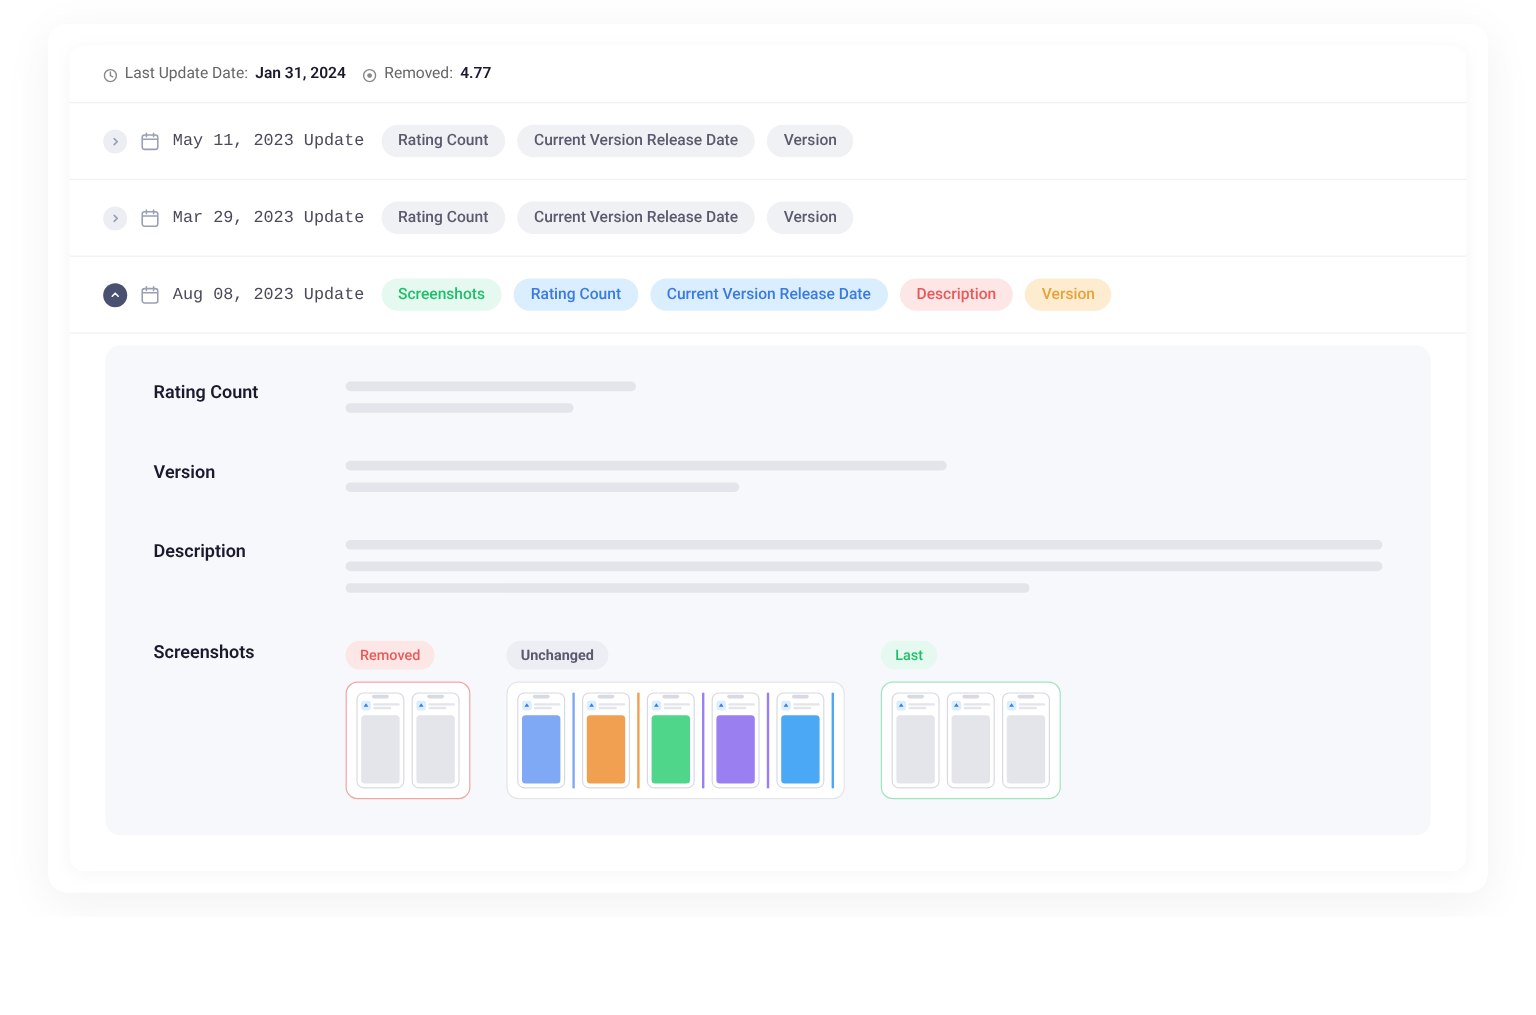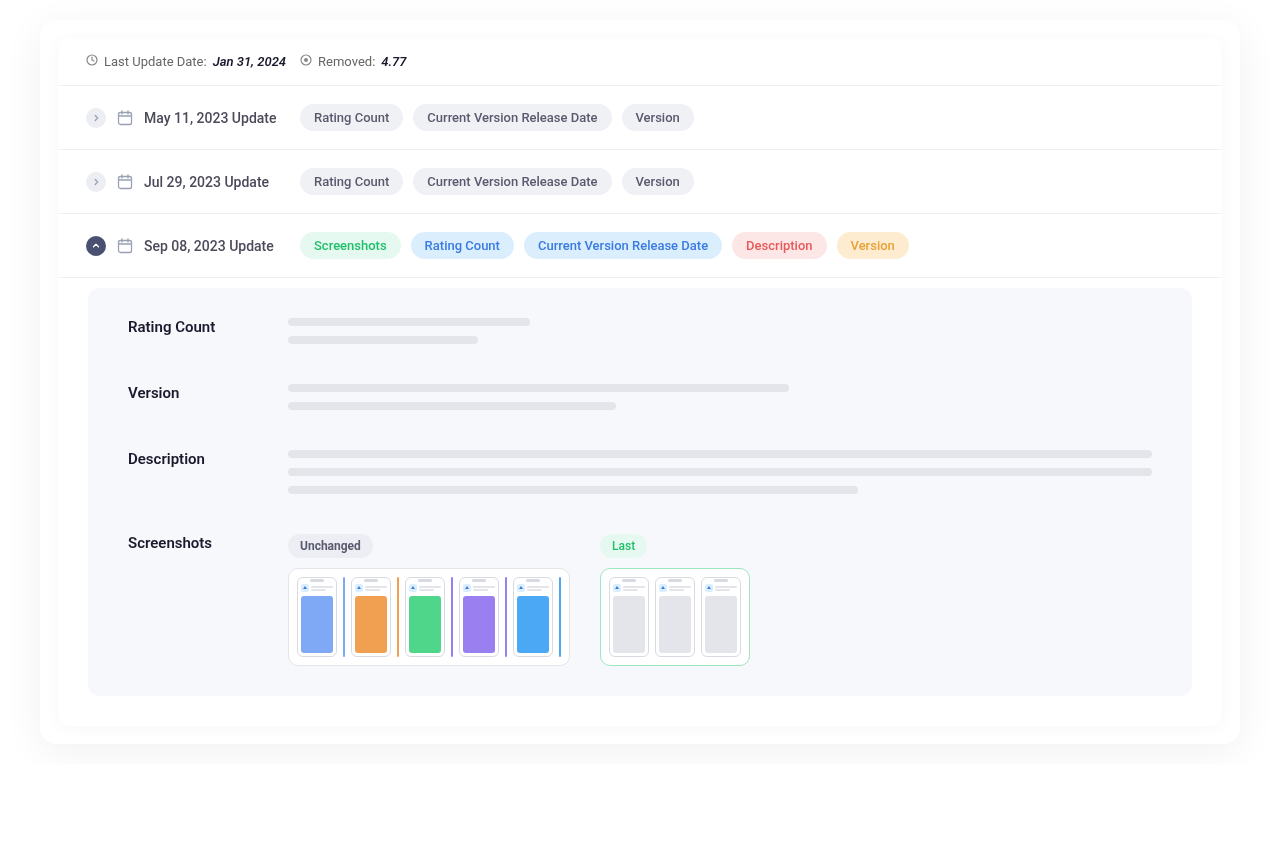--- a/index.html
+++ b/index.html
@@ -1,30 +1,30 @@
 <!DOCTYPE html>
 <html><head>
 <meta charset="utf-8">
 <style>
 * { box-sizing: border-box; margin: 0; padding: 0; }
 body { font-family: -apple-system, BlinkMacSystemFont, 'Segoe UI', Roboto, sans-serif; background: #fff; padding: 20px; color: #1a1a2e; }
 .outer-card { background: #fff; border-radius: 16px; box-shadow: 0 8px 40px rgba(0,0,0,0.06); padding: 18px; max-width: 1200px; margin: 0 auto; }
 .inner-card { background: #fff; border-radius: 12px; box-shadow: 0 2px 16px rgba(0,0,0,0.04); overflow: hidden; }
 .header-bar { display: flex; align-items: center; gap: 14px; padding: 16px 28px; border-bottom: 1px solid #f0f0f4; font-size: 13px; color: #666; }
-.meta-item { display: flex; align-items: flex-start; gap: 6px; }
+.meta-item { display: flex; align-items: flex-end; gap: 6px; }
 .meta-icon { width: 12px; height: 12px; color: #888; display: inline-flex; align-items: center; justify-content: center; }
 .meta-label { color: #666; }
-.meta-value { color: #1a1a2e; font-weight: 600; font-style: italic; }
+.meta-value { color: #1a1a2e; font-weight: 600; }
 .update-row { display: flex; align-items: center; gap: 14px; padding: 18px 28px; border-bottom: 1px solid #f0f0f4; }
 .update-row:last-of-type { border-bottom: none; }
 .chevron-btn { width: 20px; height: 20px; border-radius: 50%; display: flex; align-items: center; justify-content: center; cursor: pointer; flex-shrink: 0; }
 .chevron-collapsed { background: #eceef4; color: #9aa0b4; }
 .chevron-expanded { background: #4a5070; color: #fff; }
 .calendar-icon { width: 18px; height: 18px; color: #9aa0b4; flex-shrink: 0; }
-.update-title { font-size: 14px; color: #4a4a5a; font-weight: 500; white-space: nowrap; }
+.update-title { font-size: 14px; color: #4a4a5a; font-weight: 500; white-space: nowrap; font-family: Liberation Mono, monospace; }
 .left-group { display: flex; align-items: center; gap: 10px; min-width: 200px; }
 .tags { display: flex; gap: 10px; flex-wrap: wrap; }
 .tag { padding: 6px 14px; border-radius: 999px; font-size: 13px; font-weight: 500; }
 .tag-gray { background: #f0f1f5; color: #5a5a6e; }
 .tag-green { background: #e6f9f0; color: #1fbf6b; }
 .tag-blue { background: #dbeefe; color: #3a7be0; }
 .tag-red { background: #fde6e6; color: #e85a5a; }
 .tag-orange { background: #fdeccf; color: #e8a23a; }
 .detail-panel { background: #f7f8fb; border-radius: 12px; margin: 10px 30px 30px 30px; padding: 30px 40px; }
 .detail-section { display: flex; gap: 30px; margin-bottom: 40px; }
@@ -113,21 +113,21 @@
                 <path d="M5 3l3 3-3 3" fill="none" stroke="currentColor" stroke-width="1.6" stroke-linecap="round" stroke-linejoin="round"></path>
               </svg>
             </div>
             <span class="calendar-icon">
               <svg viewBox="0 0 18 18" width="18" height="18">
                 <rect x="2.5" y="3.5" width="13" height="12" rx="2" fill="none" stroke="currentColor" stroke-width="1.3"></rect>
                 <path d="M2.5 7h13" stroke="currentColor" stroke-width="1.3"></path>
                 <path d="M6 2v3M12 2v3" stroke="currentColor" stroke-width="1.3" stroke-linecap="round"></path>
               </svg>
             </span>
-            <span class="update-title">Jul 29, 2023 Update</span>
+            <span class="update-title">Mar 29, 2023 Update</span>
           </div>
           <div class="tags">
             <span class="tag tag-gray">Rating Count</span>
             <span class="tag tag-gray">Current Version Release Date</span>
             <span class="tag tag-gray">Version</span>
           </div>
         </div>
         <div class="update-row">
           <div class="left-group">
             <div class="chevron-btn chevron-expanded">
@@ -135,21 +135,21 @@
                 <path d="M3 7l3-3 3 3" fill="none" stroke="currentColor" stroke-width="1.6" stroke-linecap="round" stroke-linejoin="round"></path>
               </svg>
             </div>
             <span class="calendar-icon">
               <svg viewBox="0 0 18 18" width="18" height="18">
                 <rect x="2.5" y="3.5" width="13" height="12" rx="2" fill="none" stroke="currentColor" stroke-width="1.3"></rect>
                 <path d="M2.5 7h13" stroke="currentColor" stroke-width="1.3"></path>
                 <path d="M6 2v3M12 2v3" stroke="currentColor" stroke-width="1.3" stroke-linecap="round"></path>
               </svg>
             </span>
-            <span class="update-title">Sep 08, 2023 Update</span>
+            <span class="update-title">Aug 08, 2023 Update</span>
           </div>
           <div class="tags">
             <span class="tag tag-green">Screenshots</span>
             <span class="tag tag-blue">Rating Count</span>
             <span class="tag tag-blue">Current Version Release Date</span>
             <span class="tag tag-red">Description</span>
             <span class="tag tag-orange">Version</span>
           </div>
         </div>
         <div class="detail-panel">
@@ -173,20 +173,47 @@
               <div class="skeleton-line" style="width:100%"></div>
               <div class="skeleton-line" style="width:100%"></div>
               <div class="skeleton-line" style="width:66%"></div>
             </div>
           </div>
           <div class="detail-section">
             <div class="detail-label">Screenshots</div>
             <div class="detail-content">
               <div class="screenshot-groups">
                 <div class="screenshot-group">
+                  <div class="group-tag group-removed">Removed</div>
+                  <div class="shots-box removed">
+                    <div class="phone">
+                      <div class="phone-notch"></div>
+                      <div class="phone-header">
+                        <div class="phone-header-icon"></div>
+                        <div class="phone-header-lines">
+                          <div class="phone-header-line"></div>
+                          <div class="phone-header-line" style="width:70%"></div>
+                        </div>
+                      </div>
+                      <div class="phone-body" style="background:#e3e5eb"></div>
+                    </div>
+                    <div class="phone">
+                      <div class="phone-notch"></div>
+                      <div class="phone-header">
+                        <div class="phone-header-icon"></div>
+                        <div class="phone-header-lines">
+                          <div class="phone-header-line"></div>
+                          <div class="phone-header-line" style="width:70%"></div>
+                        </div>
+                      </div>
+                      <div class="phone-body" style="background:#e3e5eb"></div>
+                    </div>
+                  </div>
+                </div>
+                <div class="screenshot-group">
                   <div class="group-tag group-unchanged">Unchanged</div>
                   <div class="shots-box unchanged">
                     <div class="phone">
                       <div class="phone-notch"></div>
                       <div class="phone-header">
                         <div class="phone-header-icon"></div>
                         <div class="phone-header-lines">
                           <div class="phone-header-line"></div>
                           <div class="phone-header-line" style="width:70%"></div>
                         </div>

